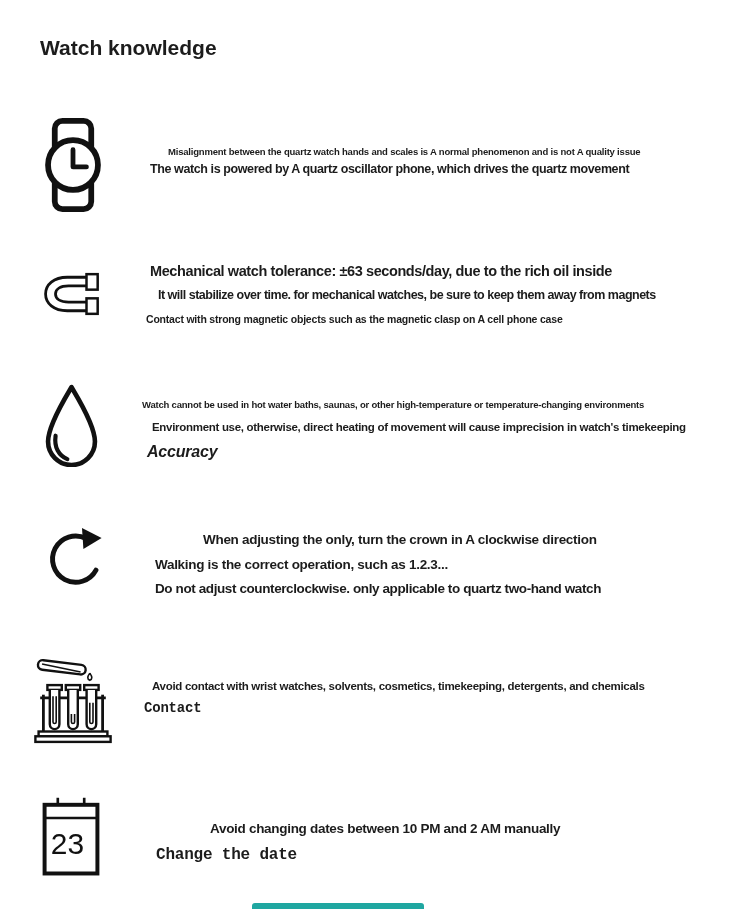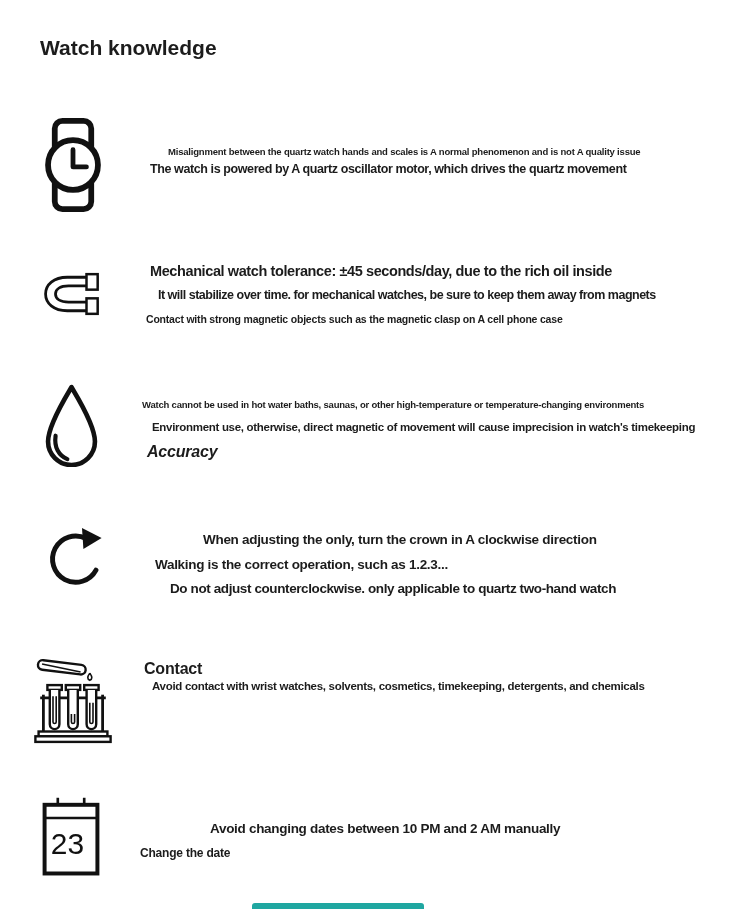--- a/index.html
+++ b/index.html
@@ -25,76 +25,76 @@
   
   .icon-drop{left:38px;top:381px;width:67px;height:86px;}
   .l-s3-1{left:142px;top:399px;font-size:9.5px;}
   .l-s3-2{left:152px;top:421px;font-size:11.5px;letter-spacing:-0.3px;}
   .l-s3-3{left:147px;top:443px;font-size:16px;font-style:italic;}
 
   
   .icon-arrow{left:40px;top:521px;width:70px;height:73px;}
   .l-s4-1{left:203px;top:532px;font-size:13.5px;letter-spacing:-0.3px;}
   .l-s4-2{left:155px;top:557px;font-size:13.5px;letter-spacing:-0.3px;text-align:center;}
-  .l-s4-3{left:170px;top:581px;font-size:13.5px;letter-spacing:-0.4px;}
+  .l-s4-3{left:155px;top:581px;font-size:13.5px;letter-spacing:-0.4px;}
 
   
   .icon-chem{left:33px;top:645px;width:80px;height:101px;}
   .l-s5-1{left:152px;top:680px;font-size:11.5px;letter-spacing:-0.3px;}
-  .l-s5-2{left:144px;top:660px;font-size:16px;}
+  .l-s5-2{left:144px;top:700px;font-size:14px;font-family:Liberation Mono, monospace;}
 
   
   .icon-cal{left:40px;top:796px;width:62px;height:81px;}
   .l-s6-1{left:210px;top:821px;font-size:13.5px;letter-spacing:-0.3px;}
-  .l-s6-2{left:140px;top:846px;font-size:12px;}
+  .l-s6-2{left:156px;top:846px;font-size:16px;font-family:Liberation Mono, monospace;}
 
   .accent-bar{position:absolute;left:252px;top:903px;width:172px;height:6px;
               border-radius:3px 3px 0 0;}
 </style>
 </head>
 <body>
 
 <div class="canvas">
 
   <div class="page-title">Watch knowledge</div>
 
   <div class="section">
     <div class="icon icon-watch">
       <svg viewBox="0 0 60 100" xmlns="http://www.w3.org/2000/svg">
         <rect x="11" y="4" width="38" height="92" rx="8" fill="#fff" stroke="#111" stroke-width="6"></rect>
         <circle cx="30" cy="50" r="26" fill="#fff" stroke="#111" stroke-width="6"></circle>
         <path d="M30 34 L30 52 L44 52" fill="none" stroke="#111" stroke-width="5" stroke-linecap="round" stroke-linejoin="round"></path>
       </svg>
     </div>
     <div class="line l-s1-1">Misalignment between the quartz watch hands and scales is A normal phenomenon and is not A quality issue</div>
-    <div class="line l-s1-2">The watch is powered by A quartz oscillator motor, which drives the quartz movement</div>
+    <div class="line l-s1-2">The watch is powered by A quartz oscillator phone, which drives the quartz movement</div>
   </div>
 
   <div class="section">
     <div class="icon icon-magnet">
       <svg viewBox="0 0 100 72" xmlns="http://www.w3.org/2000/svg">
         <path d="M92 9 L44 9 C22 9 9 21 9 36 C9 51 22 63 44 63 L92 63 L92 49 L46 49 C33 49 25 44 25 36 C25 28 33 23 46 23 L92 23 Z" fill="#fff" stroke="#111" stroke-width="4.5" stroke-linejoin="miter"></path>
         <rect x="75" y="4" width="18" height="25" fill="#fff" stroke="#111" stroke-width="4"></rect>
         <rect x="75" y="43" width="18" height="25" fill="#fff" stroke="#111" stroke-width="4"></rect>
       </svg>
     </div>
-    <div class="line l-s2-1">Mechanical watch tolerance: ±45 seconds/day, due to the rich oil inside</div>
+    <div class="line l-s2-1">Mechanical watch tolerance: ±63 seconds/day, due to the rich oil inside</div>
     <div class="line l-s2-2">It will stabilize over time. for mechanical watches, be sure to keep them away from magnets</div>
     <div class="line l-s2-3">Contact with strong magnetic objects such as the magnetic clasp on A cell phone case</div>
   </div>
 
   <div class="section">
     <div class="icon icon-drop">
       <svg viewBox="0 0 80 100" xmlns="http://www.w3.org/2000/svg">
         <path d="M40 6 C38 10 12 50 12 71 A28 28 0 0 0 68 71 C68 50 42 10 40 6 Z" fill="#fff" stroke="#111" stroke-width="5.5" stroke-linejoin="round"></path>
         <path d="M21 64 C19 78 25 88 35 92" fill="none" stroke="#111" stroke-width="5" stroke-linecap="round"></path>
       </svg>
     </div>
     <div class="line l-s3-1">Watch cannot be used in hot water baths, saunas, or other high-temperature or temperature-changing environments</div>
-    <div class="line l-s3-2">Environment use, otherwise, direct magnetic of movement will cause imprecision in watch's timekeeping</div>
+    <div class="line l-s3-2">Environment use, otherwise, direct heating of movement will cause imprecision in watch's timekeeping</div>
     <div class="line l-s3-3">Accuracy</div>
   </div>
 
   <div class="section">
     <div class="icon icon-arrow">
       <svg viewBox="0 0 100 100" xmlns="http://www.w3.org/2000/svg">
         <path d="M66 23 A33 33 0 1 0 80 68" fill="none" stroke="#111" stroke-width="7" stroke-linecap="round"></path>
         <path d="M60 8 L88 22 L62 38 Z" fill="#111"></path>
       </svg>
     </div>

